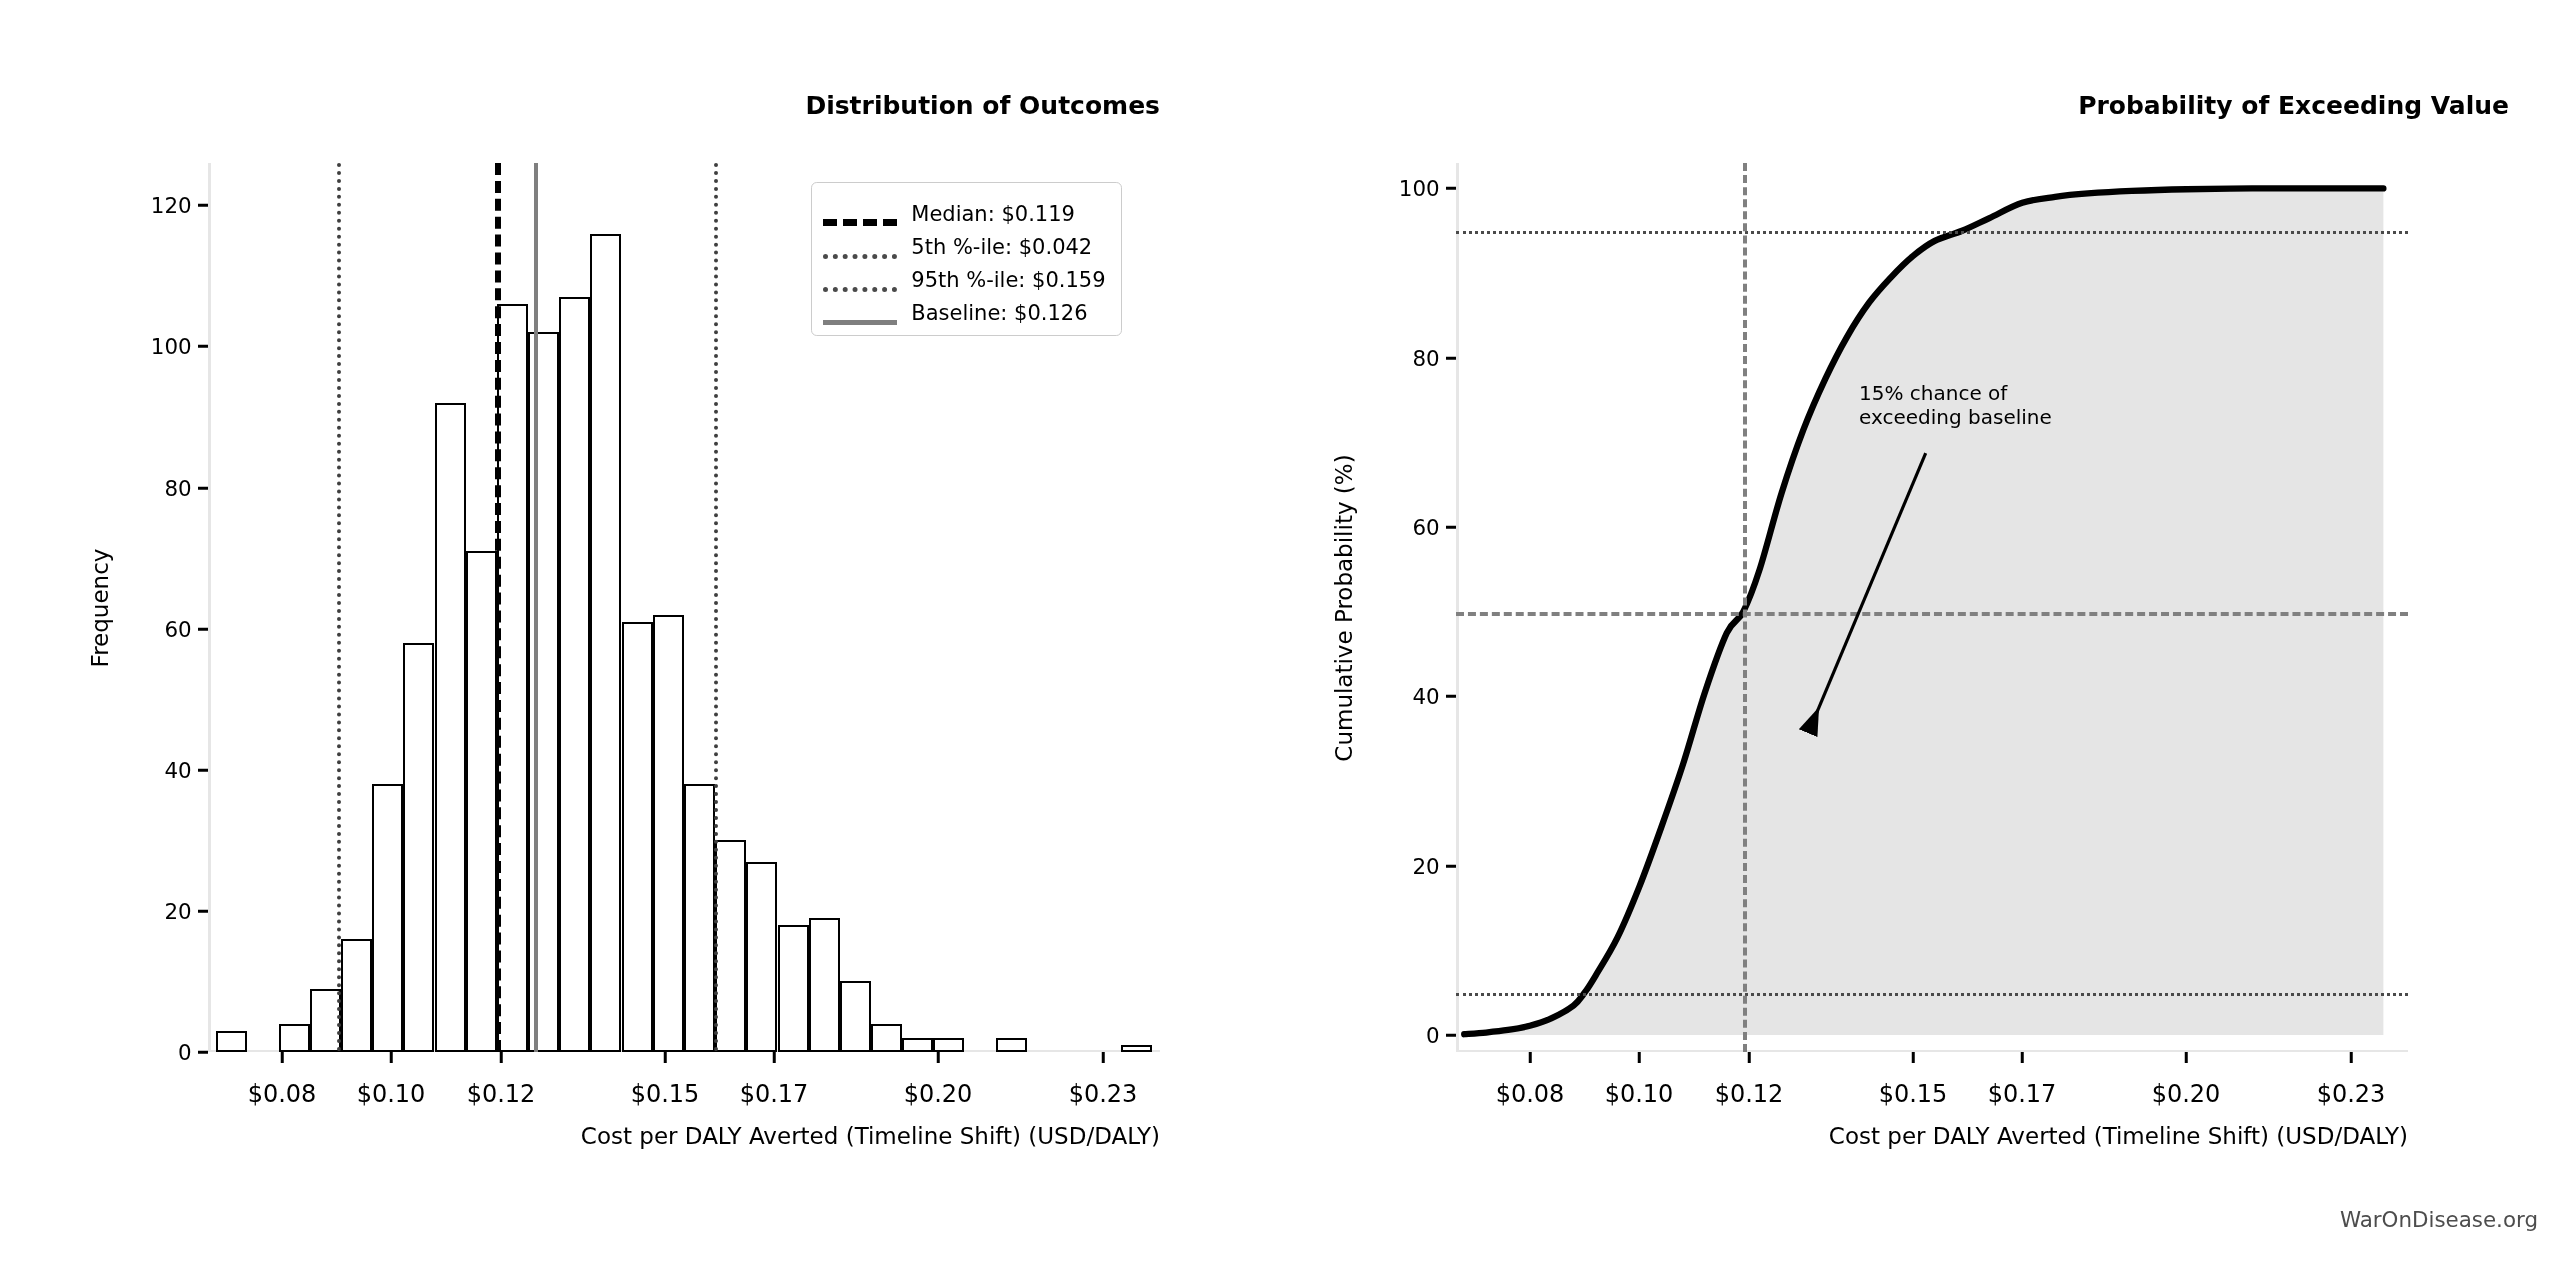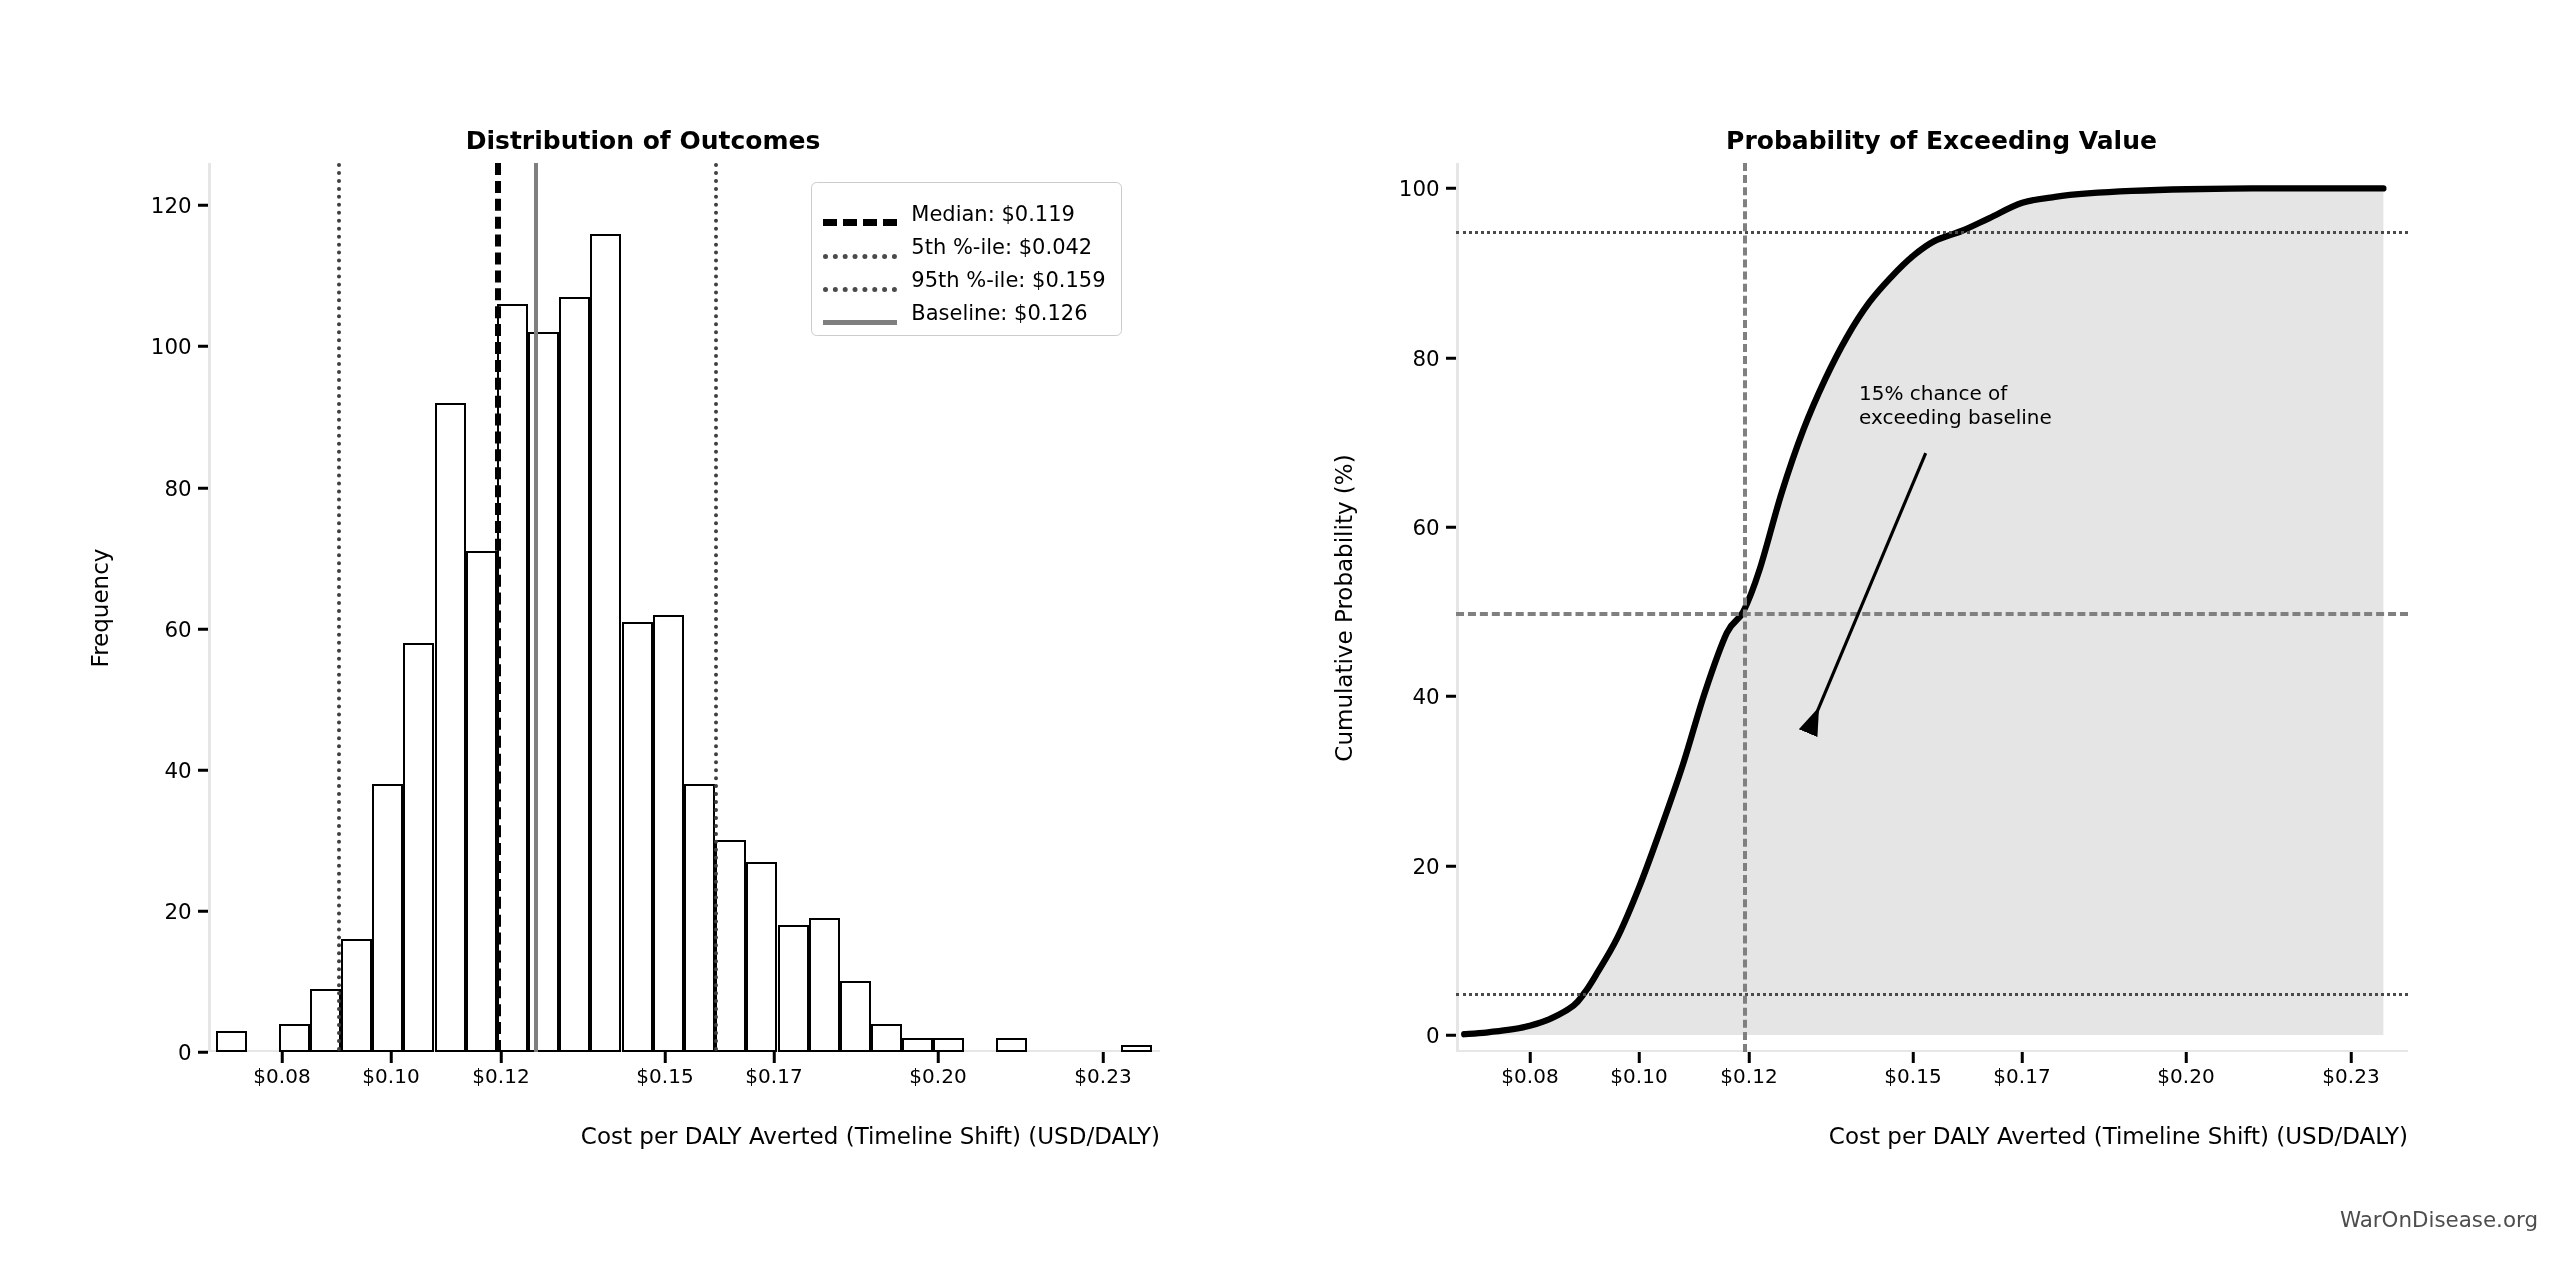--- a/index.html
+++ b/index.html
@@ -27,25 +27,24 @@
     top: 47px;
     width: 2576px;
     text-align: center;
     font-family: "DejaVu Sans", sans-serif;
     font-size: 29px;
     font-weight: bold;
     letter-spacing: -0.1px;
   }
   .panel-title {
     position: absolute;
-    text-align: center;
+    text-align: right;
     font-size: 25px;
     font-weight: bold;
     top: 91px;
-    margin-top: 35px;
   }
   #panel-left-title { left: 126px; width: 1034px; }
   #panel-right-title { left: 1374px; width: 1135px; }
 
   .axes {
     position: absolute;
     border: 0;
     box-sizing: border-box;
   }
   .axes .spine-left,
@@ -69,23 +68,23 @@
     position: absolute;
     right: 100%;
     width: 10px;
     height: 2.5px;
     background: #000;
     transform: translateY(-50%);
   }
   .xtick-label {
     position: absolute;
     top: 100%;
-    margin-top: 12px;
+    margin-top: 28px;
     transform: translateX(-50%);
-    font-size: 20px;
+    font-size: 24px;
     white-space: nowrap;
   }
   .xtick-mark {
     position: absolute;
     top: 100%;
     width: 2.5px;
     height: 11.3px;
     background: #000;
     transform: translateX(-50%);
   }

